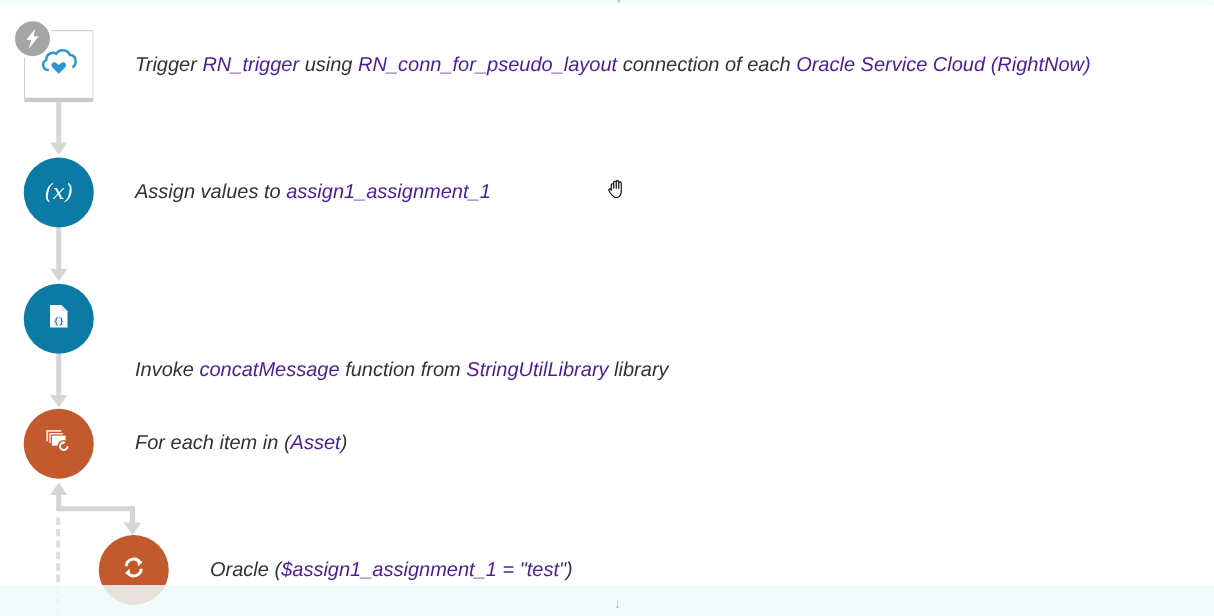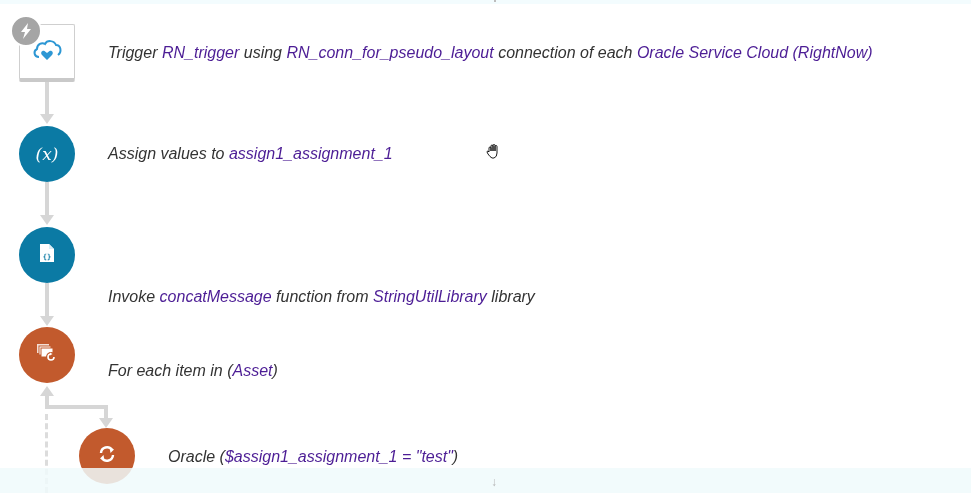--- a/index.html
+++ b/index.html
@@ -103,21 +103,21 @@
     <svg width="22" height="20" viewBox="0 0 22 20">
       <rect x="1" y="1" width="12" height="9" fill="#fff" opacity="0.8"></rect>
       <rect x="3" y="3" width="12" height="9" fill="#fff" stroke="#c25a2d" stroke-width="1"></rect>
       <rect x="5" y="5" width="12" height="9" fill="#fff" stroke="#c25a2d" stroke-width="1"></rect>
       <circle cx="15" cy="14" r="5" fill="#c25a2d"></circle>
       <path d="M18 14 A3 3 0 1 1 15 11" fill="none" stroke="#fff" stroke-width="1.6"></path>
       <path d="M14 9.5 L16.5 11 L14 12.5 Z" fill="#fff"></path>
     </svg>
   </span>
 </div>
-<div class="step-text" style="left:108px; top:346px;margin-top:16px;">
+<div class="step-text" style="left:108px; top:346px;">
   <span>For each item in (</span><span class="link">Asset</span><span>)</span>
 </div>
 
 <div class="node orange" style="left:79px; top:428px;">
   <span>
     <svg width="20" height="20" viewBox="0 0 20 20">
       <path d="M4 9 A6 6 0 0 1 15 6" fill="none" stroke="#fff" stroke-width="2.4"></path>
       <path d="M12.5 3 L17 5.5 L13.5 9 Z" fill="#fff"></path>
       <path d="M16 11 A6 6 0 0 1 5 14" fill="none" stroke="#fff" stroke-width="2.4"></path>
       <path d="M7.5 17 L3 14.5 L6.5 11 Z" fill="#fff"></path>

